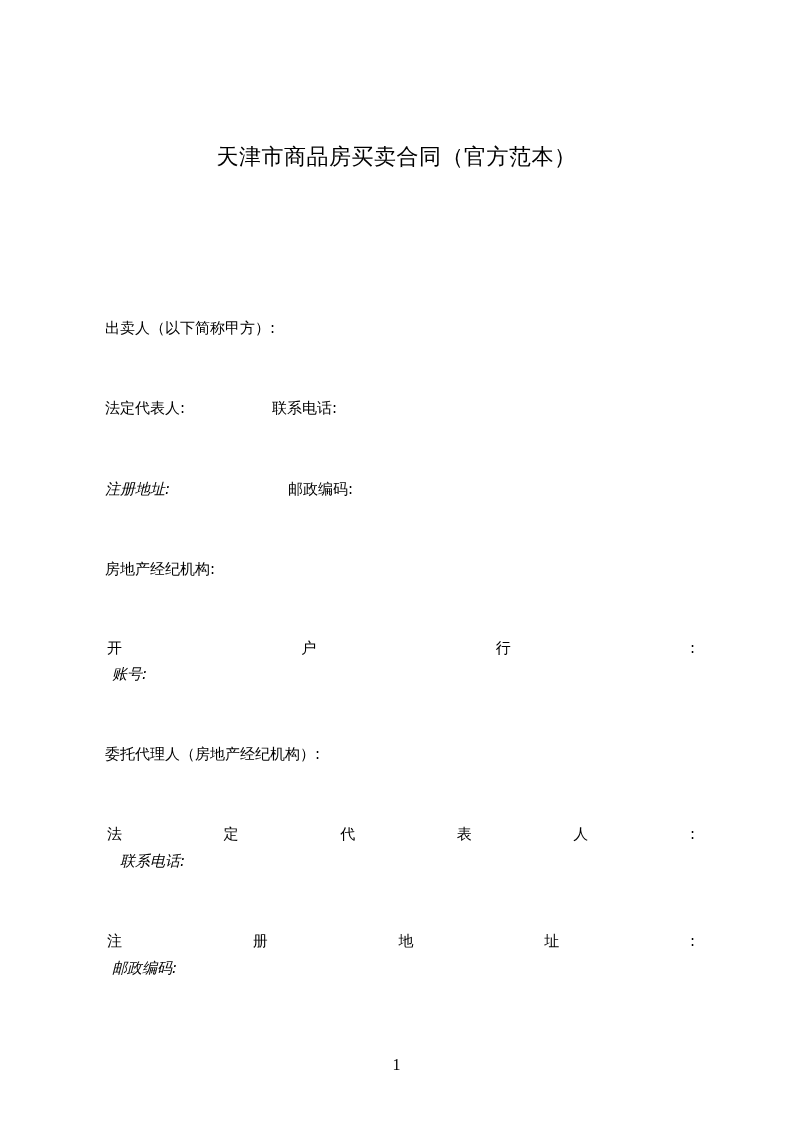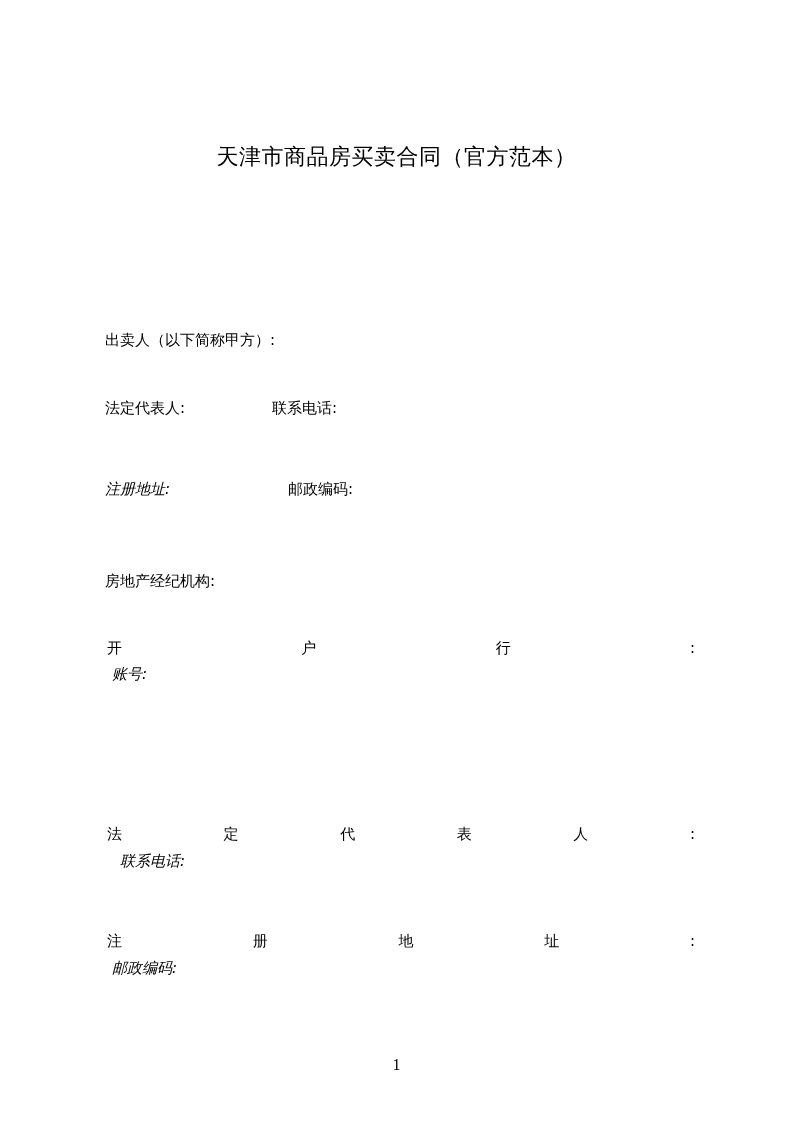--- a/index.html
+++ b/index.html
@@ -31,21 +31,20 @@
       font-size: 22px;
       line-height: 32px;
       letter-spacing: 0.5px;
     }
     .line {
       position: absolute;
       left: 105px;
       font-size: 15px;
       line-height: 20px;
       white-space: nowrap;
-      margin-top: 12px;
     }
     .pair {
       position: absolute;
       font-size: 15px;
       line-height: 20px;
       white-space: nowrap;
     }
     .spread {
       position: absolute;
       left: 107px;
@@ -92,20 +91,21 @@
   <div class="line" style="top:559px;">房地产经纪机构:</div>
 
   <div class="spread" style="top:638px;">
     <span>开</span>
     <span>户</span>
     <span>行</span>
     <span>:</span>
   </div>
   <div class="sub" style="left:112px; top:664px;">账号:</div>
 
+  <div class="line" style="top:744px;">委托代理人（房地产经纪机构）:</div>
 
   <div class="spread" style="top:824px;">
     <span>法</span>
     <span>定</span>
     <span>代</span>
     <span>表</span>
     <span>人</span>
     <span>:</span>
   </div>
   <div class="sub" style="left:120px; top:851px;">联系电话:</div>

